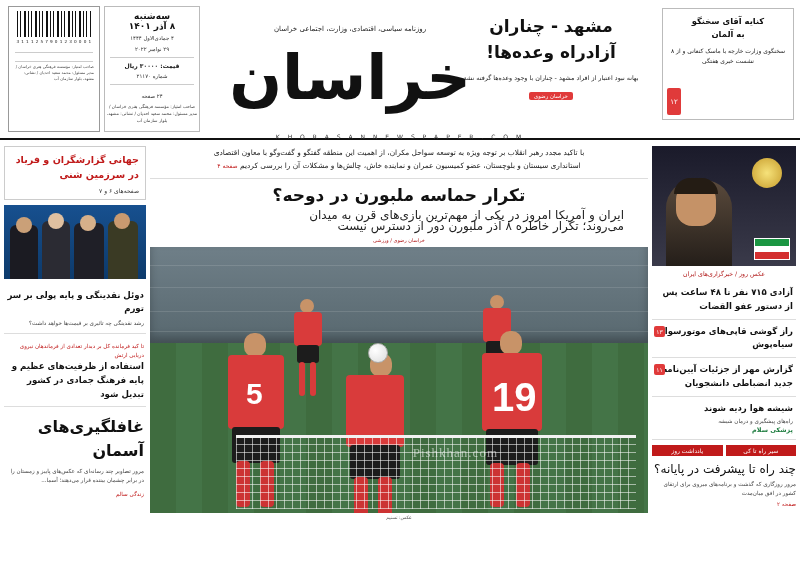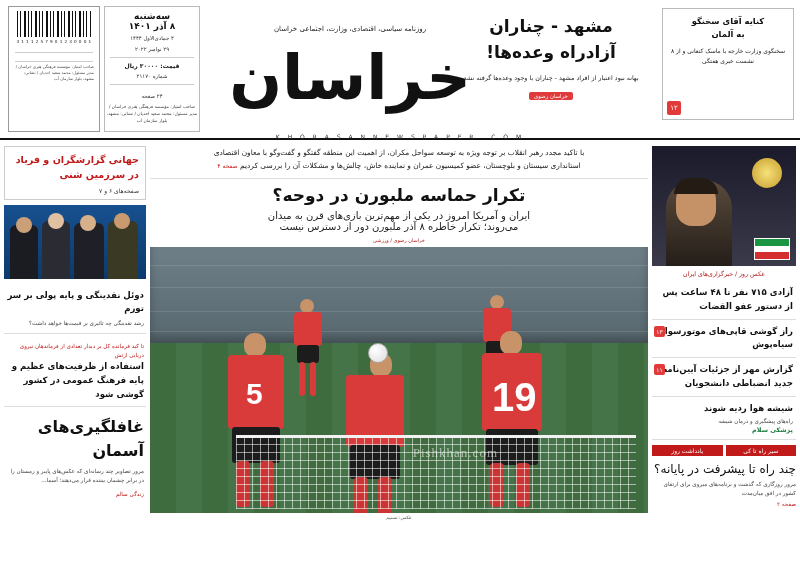--- a/index.html
+++ b/index.html
@@ -74,21 +74,21 @@
     font-size:5.4px; padding:1px 5px; border-radius:2px;
   }
 
   .mast-box-far-right {
     position:absolute; right:6px; top:8px; width:132px; height:112px;
     border:1px solid #bbb; direction:rtl; text-align:center; padding:6px 5px 0;
   }
   .mbfr-t { font-size:8.4px; font-weight:bold; color:#111; line-height:1.5; }
   .mbfr-s { font-size:6px; color:#222; margin-top:6px; line-height:10px; }
   .mbfr-badge {
-    position:absolute; left:4px; bottom:4px; width:14px; height:14px;
+    position:absolute; left:4px; bottom:4px; width:14px; height:27px;
     background:#e03a3a; color:#fff; font-size:7px; border-radius:2px;
     display:flex; align-items:center; justify-content:center;
   }
 
   
   .left-col  { position:absolute; left:4px;   top:146px; width:142px; }
   .mid-col   { position:absolute; left:150px; top:146px; width:498px; }
   .right-col { position:absolute; left:652px; top:146px; width:144px; }
 
   
@@ -118,21 +118,21 @@
     direction:rtl; text-align:center; font-size:7.4px; color:#222; line-height:13px;
     padding:0 28px 6px; border-bottom:1px solid #ddd; margin-bottom:6px;
   }
   .lead-more { color:#c01a1a; font-size:6px; }
 
   .sub-head {
     direction:rtl; text-align:center; font-size:17px; font-weight:bold; color:#111;
     margin:2px 0 5px;
   }
   .sub-body {
-    direction:rtl; text-align:center; font-size:10px; color:#222; line-height:11px;
+    direction:rtl; text-align:right; font-size:12px; color:#222; line-height:11px;
     padding:0 24px 5px;
   }
   .sub-credit { text-align:center; font-size:5px; color:#b01818; direction:rtl; margin-bottom:4px; }
 
   .photo-main {
     position:relative; width:100%; height:266px; overflow:hidden; background:#2a5f33;
   }
   .pm-sky { position:absolute; inset:0; background:linear-gradient(#7d8e96 0 28%,#3c5f3c 28% 100%); }
   .pm-stands { position:absolute; left:0; top:0; width:100%; height:96px;
                background:linear-gradient(#6f7f88,#58686f);
@@ -254,21 +254,21 @@
       <div class="ps-fig" style="left:110px;bottom:50px;width:16px;height:16px;border-radius:50%;background:#c99a70;"></div>
     </div>
 
     <div class="news-block">
       <div class="nb-title">دوئل نقدینگی و پایه پولی بر سر تورم</div>
       <div class="nb-body">رشد نقدینگی چه تاثیری بر قیمت‌ها خواهد داشت؟</div>
     </div>
 
     <div class="news-block">
       <div class="nb-body nb-red">تا کید فرمانده کل بر دیدار تعدادی از فرماندهان نیروی دریایی ارتش</div>
-      <div class="nb-title">استفاده از ظرفیت‌های عظیم و پایه فرهنگ عمومی در کشور گوشی شود</div>
+      <div class="nb-title">استفاده از ظرفیت‌های عظیم و پایه فرهنگ جمادی در کشور تبدیل شود</div>
     </div>
 
     <div class="big-left-title">غافلگیری‌های آسمان</div>
     <div class="nb-body" style="direction:rtl;text-align:right;padding:0 2px;">مرور تصاویر چند رسانه‌ای که عکس‌های پاییز و زمستان را در برابر چشمان بیننده قرار می‌دهند؛ آسما...</div>
     <div class="nb-body nb-red" style="direction:rtl;text-align:right;padding:2px;">زندگی سالم</div>
   </div>
 
   <div class="mid-col">
     <div class="lead-sub">
       <span>با تاکید مجدد رهبر انقلاب بر توجه ویژه به توسعه سواحل مکران، از اهمیت این منطقه گفتگو و گفت‌وگو با معاون اقتصادی</span><br>

